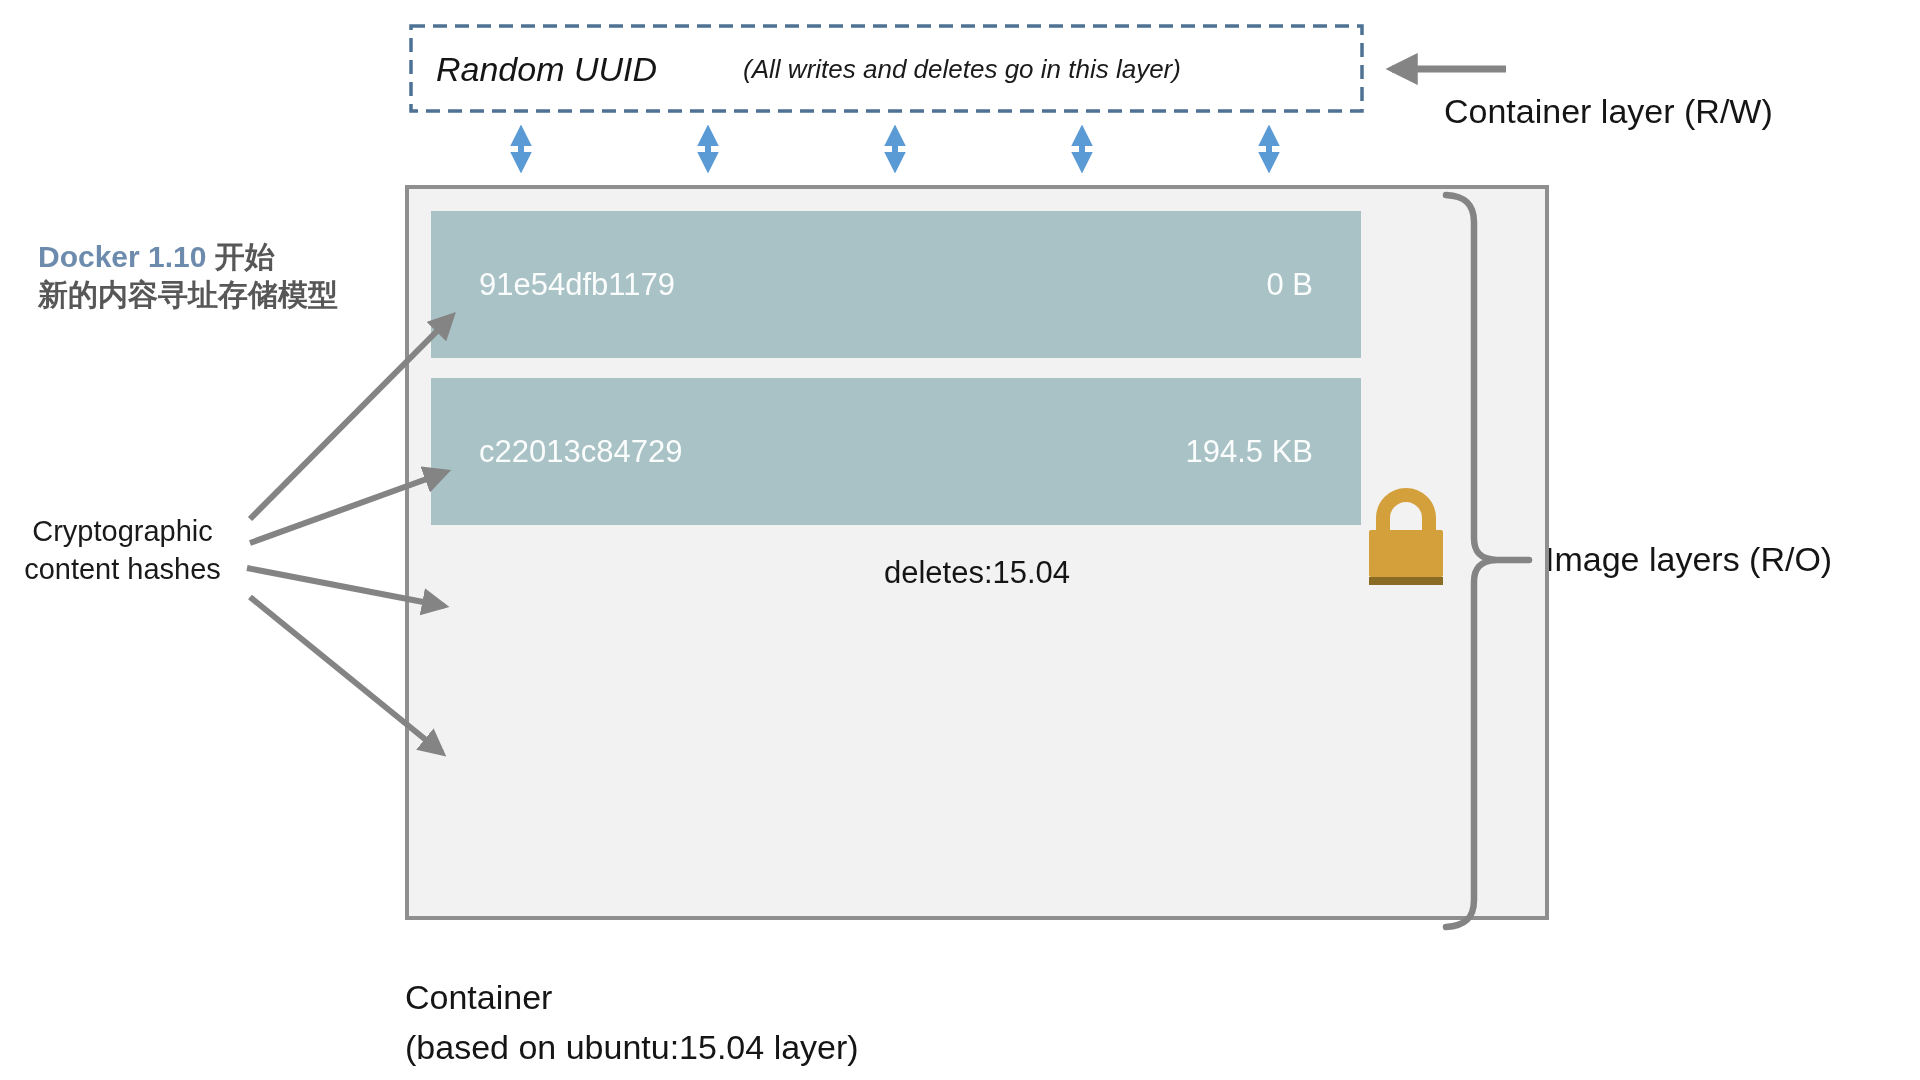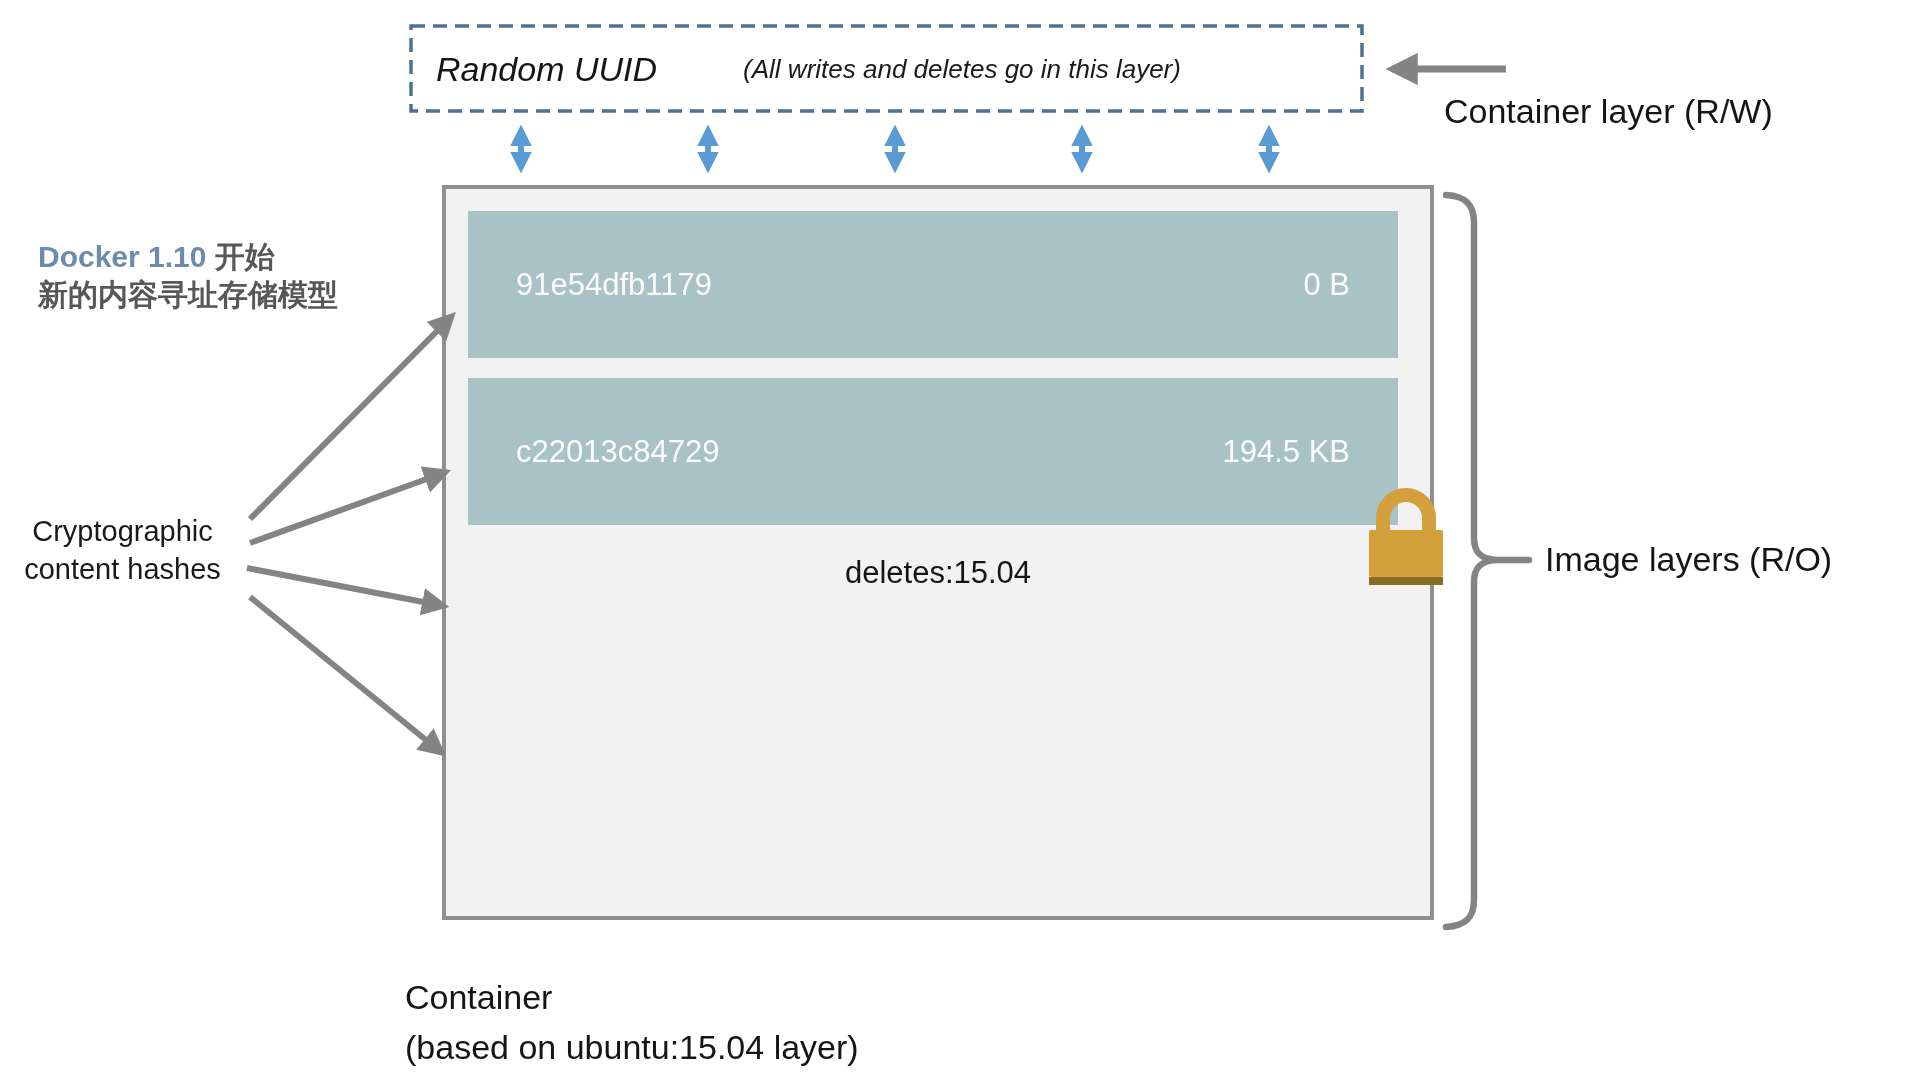--- a/index.html
+++ b/index.html
@@ -16,22 +16,22 @@
   
   #uuid-box {
     left:412px; top:27px; width:950px; height:84px;
     display:flex; align-items:center; padding-left:24px; gap:86px;font-style:italic;
   }
   .uuid-title { font-size:34px; color:#151515; white-space:nowrap; }
   .uuid-sub   { font-size:26px; color:#1a1a1a; white-space:nowrap; }
 
   
   #main-container {
-    left:405px; top:185px; width:992px; height:735px;
-    background:#f2f2f2; border:4px solid #8f8f8f;margin-left:37px;
+    left:405px; top:185px; width:1144px; height:735px;
+    background:#f2f2f2; border:4px solid #8f8f8f;
   }
   .layer-row {
     margin:0 0 20px 22px; width:930px; height:147px;
     background:#a9c2c6; color:#fbfdfd;
     display:flex; justify-content:space-between; align-items:center;
     padding:0 48px; font-size:31px;
   }
   .layer-row:first-child { margin-top:22px; }
   #base-image-label {
     height:56px; display:flex; align-items:center; justify-content:center;

